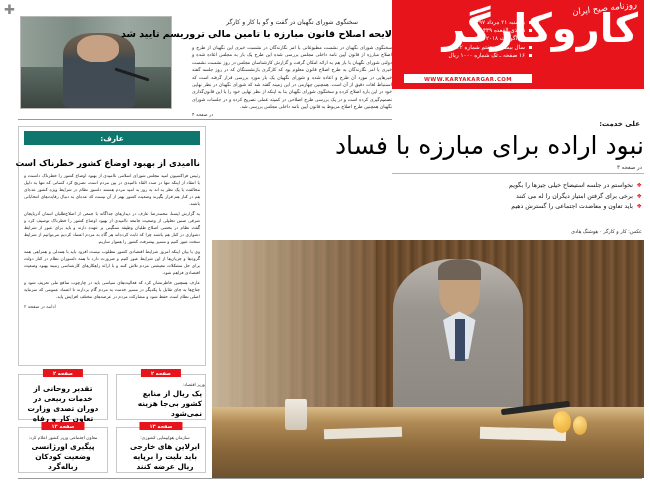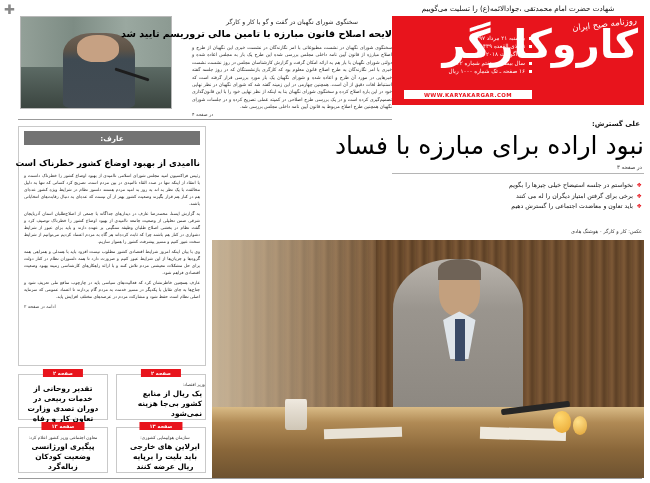--- a/index.html
+++ b/index.html
@@ -247,21 +247,21 @@
     top: 126px;
     width: 188px;
     height: 240px;
     border: 1px solid #c9c9c9;
     box-sizing: border-box;
     padding: 4px 5px 4px 5px;
     background: #fff;
     direction: rtl;
   }
   .tag-red {
-    background: #737373;
+    background: #0f766e;
     color: #fff;
     font-size: 7.4px;
     font-weight: bold;
     text-align: center;
     padding: 2.5px 0;
     width: 100%;
     box-sizing: border-box;
     letter-spacing: 0.3px;
   }
   .left-headline {
@@ -551,21 +551,20 @@
 </head>
 <body>
 
 <div class="page">
 
   <div class="crop-mark">✚</div>
 
   <div class="top-strip">
 
     <div class="masthead">
-      <div class="masthead-tagline">شهادت حضرت امام محمدتقی ،جوادالائمه(ع) را تسلیت می‌گوییم</div>
       <div class="masthead-red">
         <div class="logo-script">روزنامه صبح ایران</div>
         <div class="logo-wordmark">کاروکارگر</div>
 
         <div class="masthead-info">
           <div class="info-line">یکشنبه ۲۱ مرداد ۱۳۹۷</div>
           <div class="info-line">۲۹ ذی القعده ۱۴۳۹</div>
           <div class="info-line">۱۲ آگوست ۲۰۱۸</div>
           <div class="info-line">سال بیست و هفتم شماره ۷۸۴۲</div>
           <div class="info-line">۱۶ صفحه ـ تک شماره ۱۰۰۰ ریال</div>
@@ -626,21 +625,21 @@
     </div>
 
     <div class="teaser r2c2">
       <div class="teaser-pagetag">صفحه ۱۲</div>
       <div class="teaser-kicker">معاون اجتماعی وزیر کشور اعلام کرد:</div>
       <div class="teaser-title">پیگیری اورژانسی وضعیت کودکان زباله‌گرد</div>
     </div>
   </div>
 
   <div class="main-story">
-    <div class="main-kicker">علی گسترش:</div>
+    <div class="main-kicker">علی خدمت:</div>
     <div class="main-headline">نبود اراده برای مبارزه با فساد</div>
     <div class="main-more">در صفحه ۳</div>
     <div class="main-rule"></div>
     <div class="bullets">
       <div class="bullet">نخواستم در جلسه استیضاح خیلی چیزها را بگویم</div>
       <div class="bullet">برخی برای گرفتن امتیاز دیگران را له می کنند</div>
       <div class="bullet">باید تعاون و معاضدت اجتماعی را گسترش دهیم</div>
     </div>
   </div>
 

